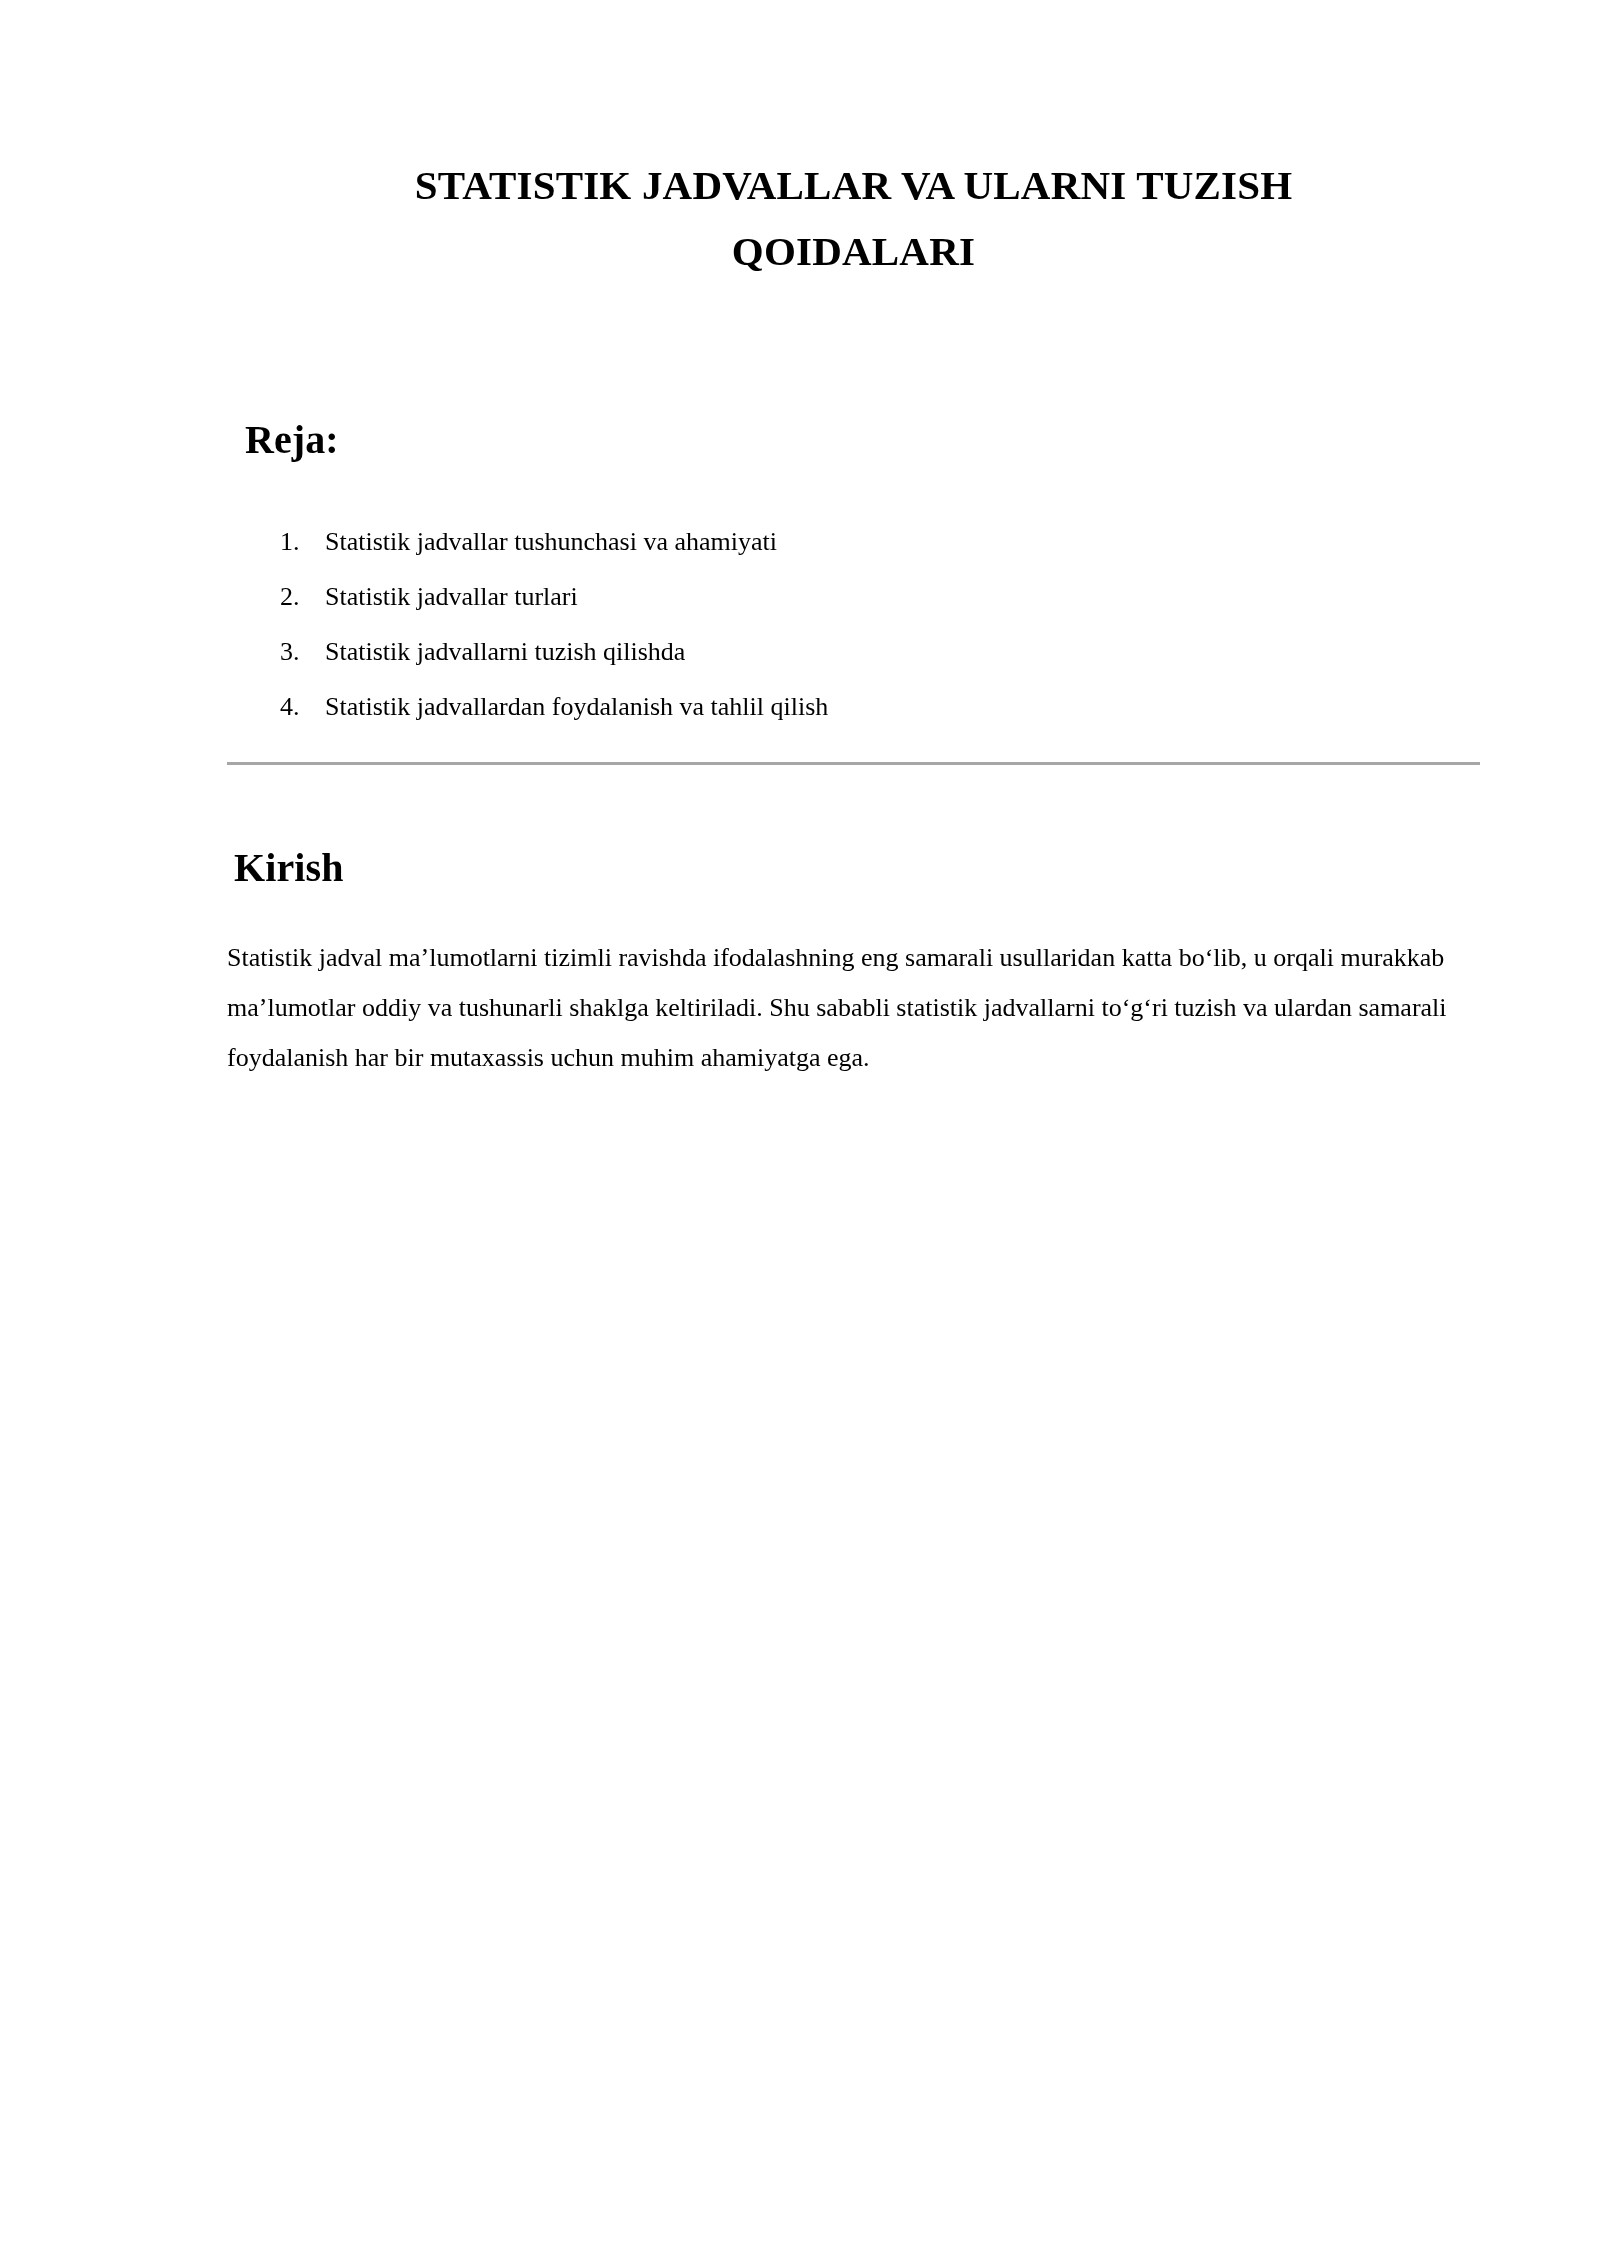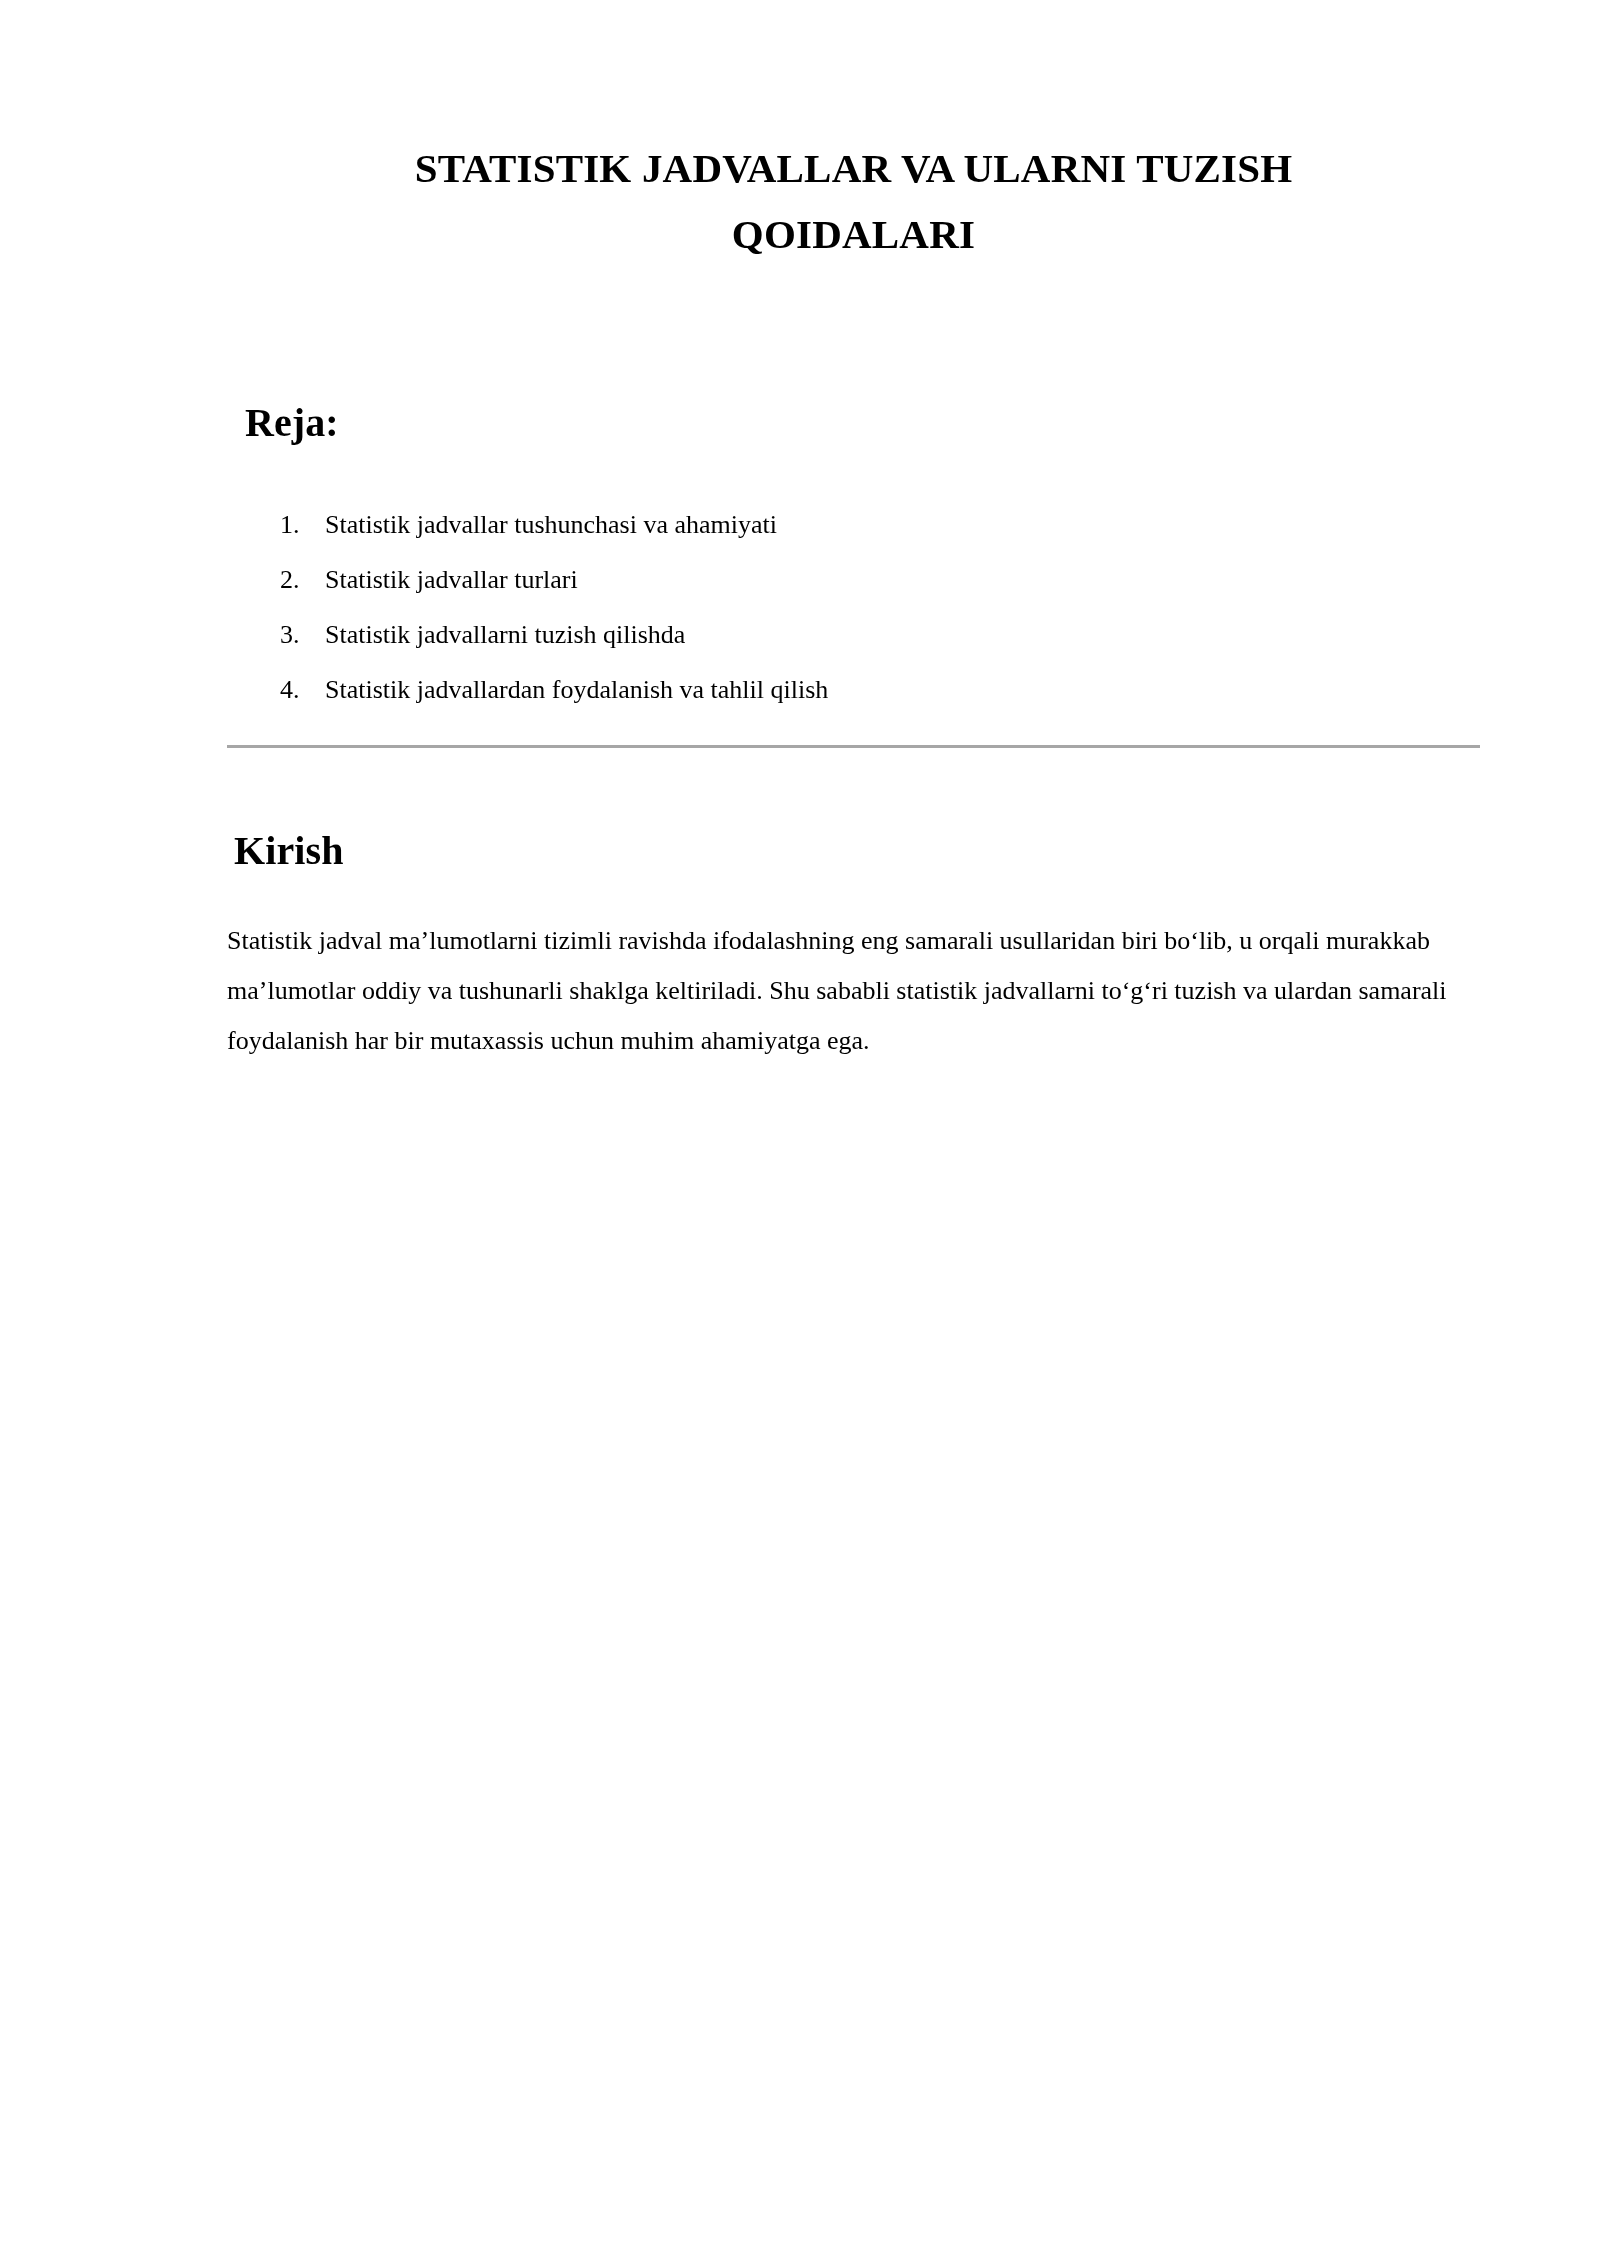--- a/index.html
+++ b/index.html
@@ -20,21 +20,21 @@
   }
   .content {
     position: absolute;
     left: 227px;
     top: 0;
     width: 1253px;
   }
 
   
   .doc-title {
-    margin: 0;
+    margin: 17px;
     padding-top: 135px;
     font-size: 41px;
     font-weight: bold;
     text-align: center;
     line-height: 1.62;
     letter-spacing: 0.2px;
   }
   .doc-title .line {
     display: block;
   }
@@ -125,16 +125,16 @@
       <li>Statistik jadvallar tushunchasi va ahamiyati</li>
       <li>Statistik jadvallar turlari</li>
       <li>Statistik jadvallarni tuzish qilishda</li>
       <li>Statistik jadvallardan foydalanish va tahlil qilish</li>
     </ol>
 
     <hr class="divider">
 
     <h2 class="heading-kirish">Kirish</h2>
 
-    <p class="para second">Statistik jadval ma’lumotlarni tizimli ravishda ifodalashning eng samarali usullaridan biri bo‘lib, u orqali murakkab ma’lumotlar oddiy va tushunarli shaklga keltiriladi. Shu sababli statistik jadvallarni to‘g‘ri tuzish va ulardan samarali foydalanish har bir mutaxassis uchun muhim ahamiyatga ega.</p>
+    <p class="para second">Statistik jadval ma’lumotlarni tizimli ravishda ifodalashning eng samarali usullaridan katta bo‘lib, u orqali murakkab ma’lumotlar oddiy va tushunarli shaklga keltiriladi. Shu sababli statistik jadvallarni to‘g‘ri tuzish va ulardan samarali foydalanish har bir mutaxassis uchun muhim ahamiyatga ega.</p>
 
   </div>
 </div>
 
 </body></html>

